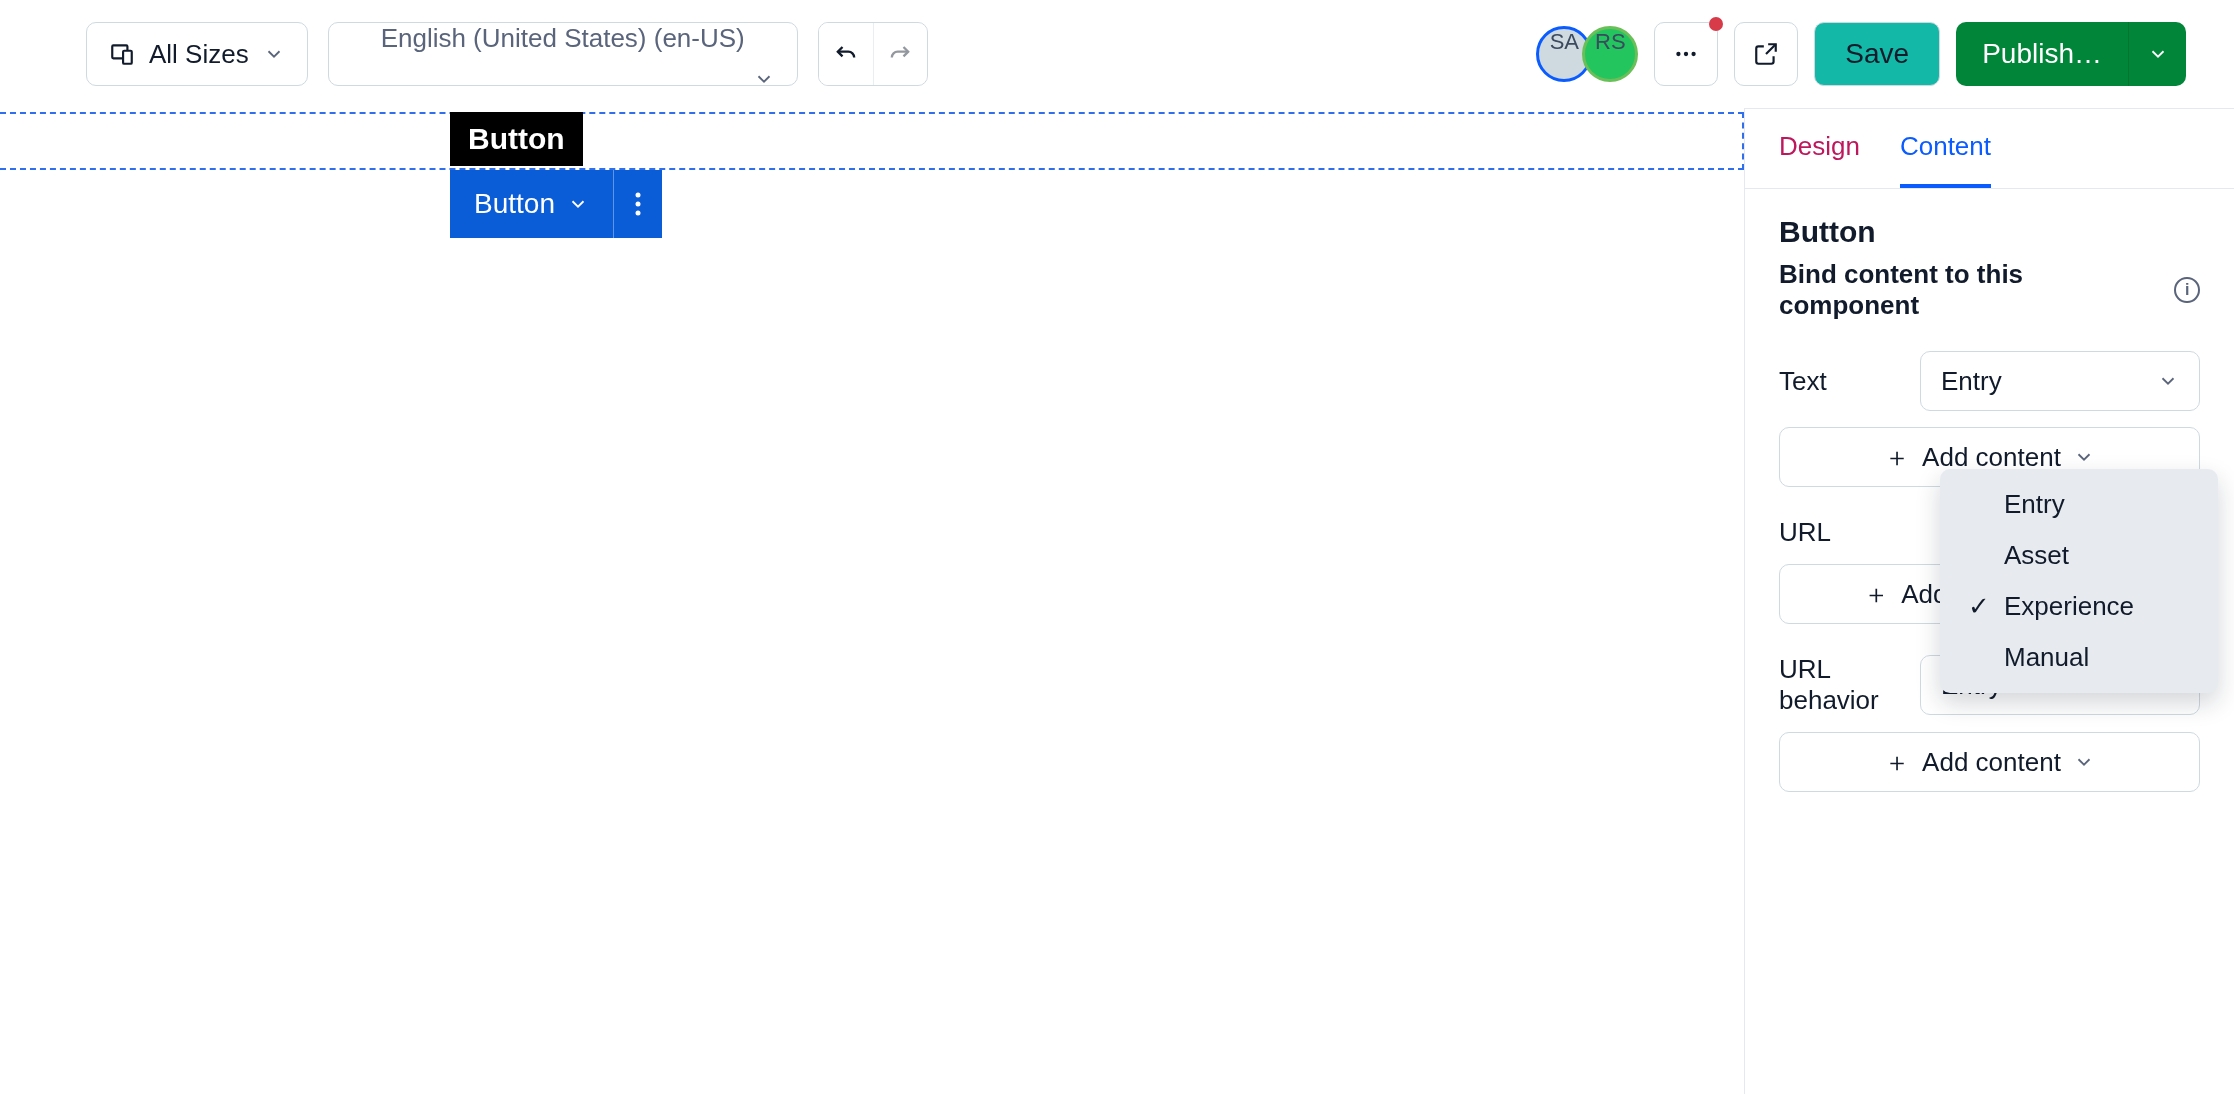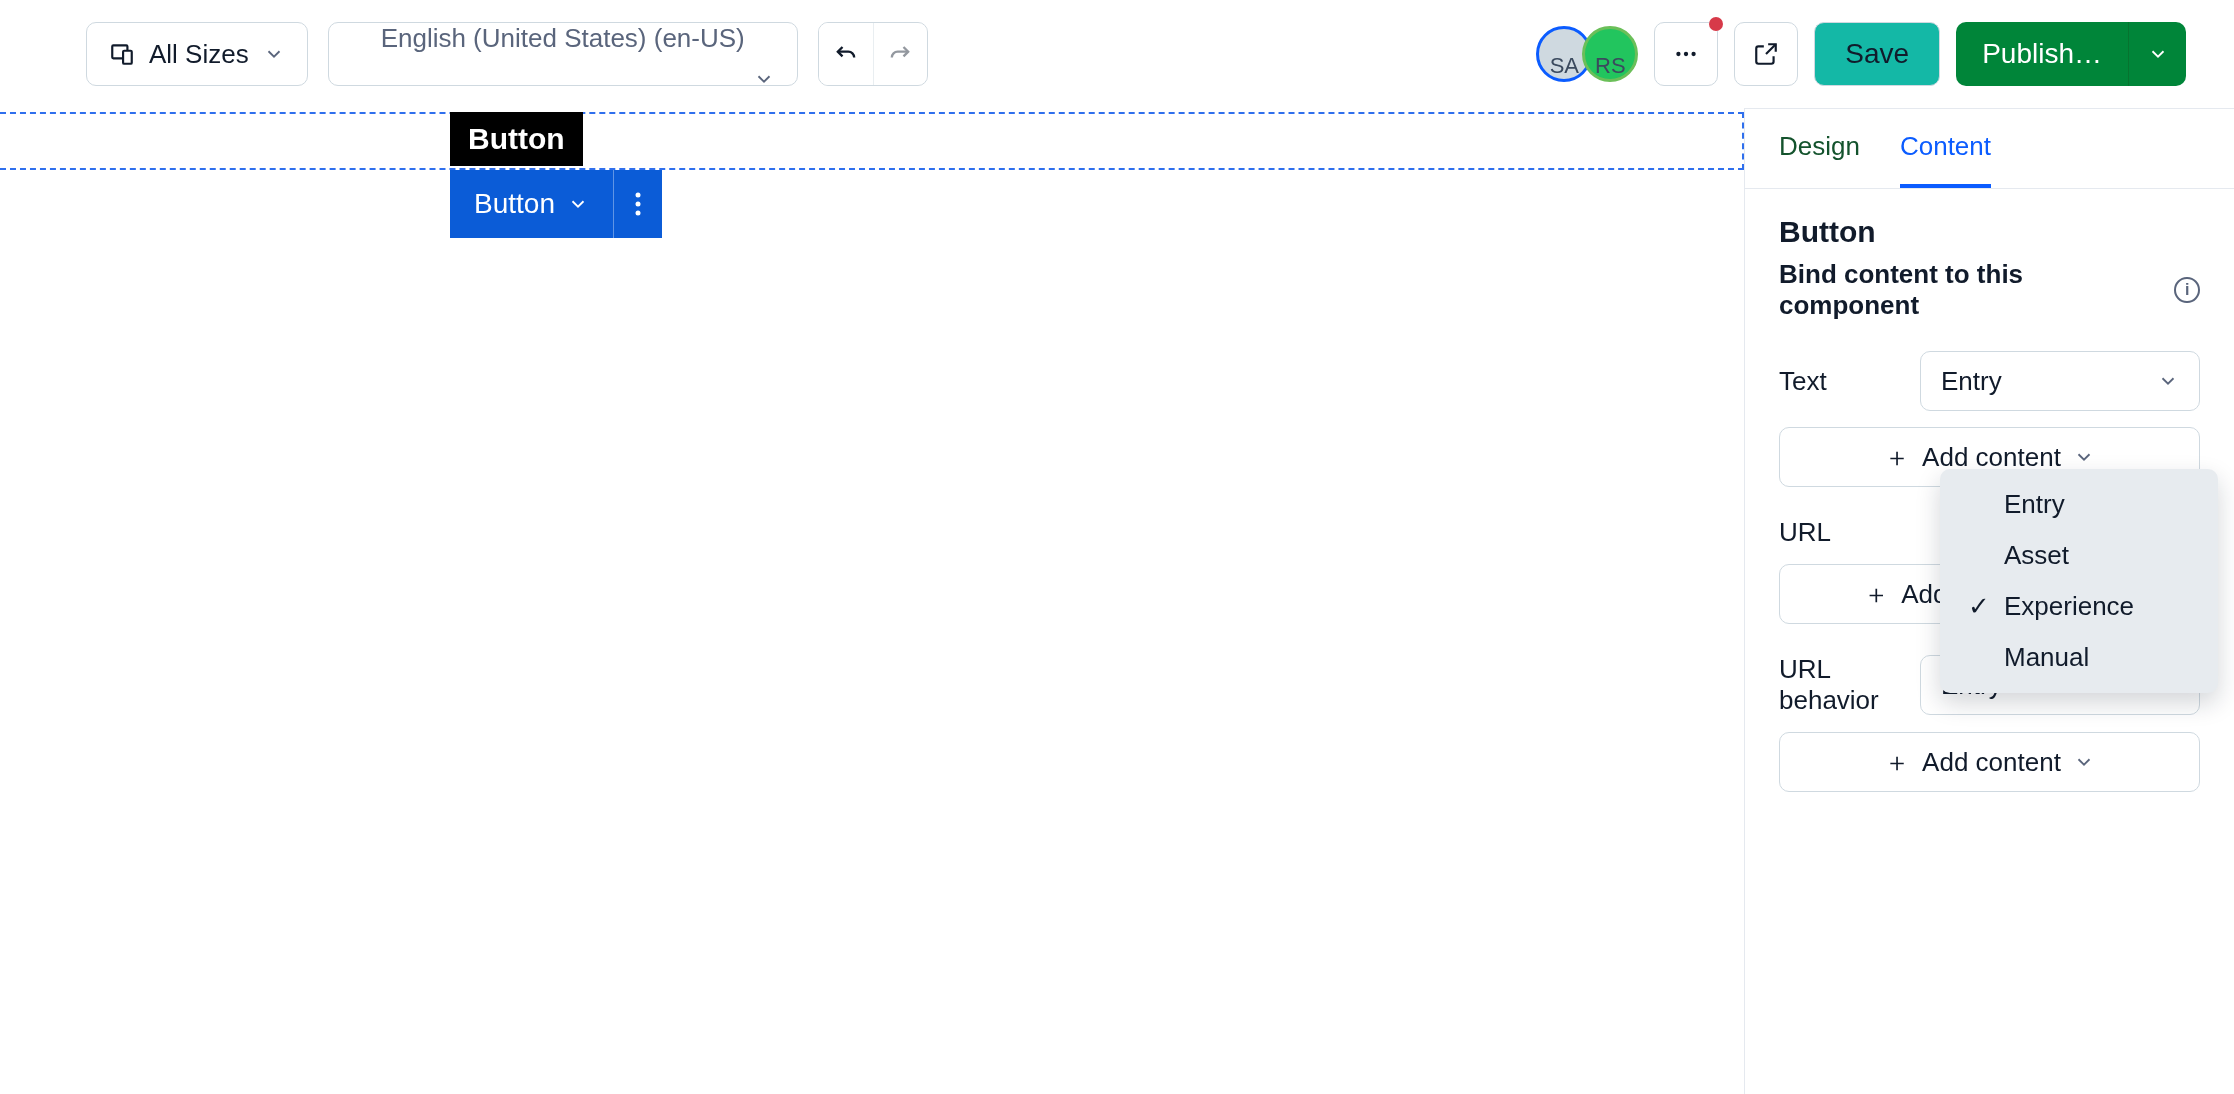--- a/index.html
+++ b/index.html
@@ -55,21 +55,21 @@
     height: 100%;
     background: #fff;
     cursor: pointer;
   }
   .btn-group .seg + .seg { border-left: 1px solid #cfd9e0; }
   .btn-group .seg.disabled { opacity: .45; cursor: default; }
 
   .avatars { display: flex; align-items: center; }
   .avatar {
     width: 56px; height: 56px; border-radius: 50%;
-    display: flex; align-items: flex-end; justify-content: center;
+    display: flex; align-items: flex-start; justify-content: center;
     font-size: 22px; font-weight: 500;
     margin-left: -10px;
   }
   .avatar:first-child { margin-left: 0; }
   .avatar.sa { background: #cfd9e0; color: #3b4a5e; border: 3px solid #0b5cff; }
   .avatar.rs { background: #22c55e; color: #3b4a5e; border: 3px solid #6bbf59; }
 
   .square-btn {
     width: 64px; height: 64px;
     border: 1px solid #cfd9e0; border-radius: 10px;
@@ -131,21 +131,21 @@
   .block-toolbar .part + .part { border-left: 1px solid rgba(255,255,255,.35); }
 
   
   .tabs {
     display: flex; gap: 40px;
     padding: 22px 34px 0 34px;
     border-bottom: 1px solid #e5e9ef;
   }
   .tab {
     font-size: 26px; font-weight: 500; padding-bottom: 22px;
-    cursor: pointer; color: #14532d; border-bottom: 4px solid transparent;
+    cursor: pointer; color: #be185d; border-bottom: 4px solid transparent;
   }
   .tab.active { color: #0b5cff; border-bottom-color: #0b5cff; }
 
   .panel-body { padding: 26px 34px; display: flex; flex-direction: column; gap: 30px; }
   .panel-title { font-size: 30px; font-weight: 700; }
   .panel-sub {
     font-size: 26px; color: #111b2b; font-weight: 700;
     display: flex; align-items: center; gap: 12px;
   }
   .info-circle {

